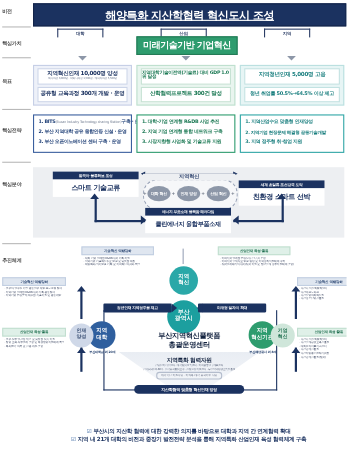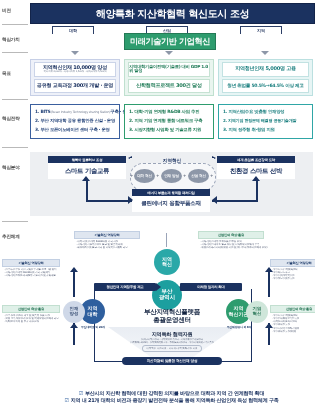--- a/index.html
+++ b/index.html
@@ -20,21 +20,21 @@
   }
   .rail-rule{position:absolute;left:2px;width:26px;height:1px;background:#b9b9b9;}
 
   
   .vision{
     position:absolute;left:30px;top:3px;width:283px;height:19px;
     background:#1b3260;border:1px solid #13244a;
     display:flex;align-items:center;justify-content:center;
   }
   .vision span{
-    color:#ffffff;font-size:10px;font-weight:700;letter-spacing:-0.4px;
+    color:#ffffff;font-size:10px;font-weight:700;letter-spacing:-0.4px;text-decoration:underline;
   }
 
   
   .tag{
     position:absolute;top:26px;height:7px;
     border-top:1px solid #2c3e66;border-left:1px solid #2c3e66;border-right:1px solid #2c3e66;
     display:flex;align-items:center;justify-content:center;
     font-size:4px;font-weight:700;color:#2c3e66;background:#fff;
     transform:skewX(0deg);
   }
@@ -98,21 +98,21 @@
   .ff-box{
     position:absolute;width:78px;height:23px;background:#fff;
     display:flex;flex-direction:column;align-items:center;justify-content:flex-start;
   }
   .ff-cap{
     width:100%;height:7px;background:#1b3260;color:#fff;font-size:3.4px;font-weight:700;
     display:flex;align-items:center;justify-content:center;letter-spacing:-0.2px;
   }
   .ff-name{flex:1;display:flex;align-items:center;justify-content:center;font-size:6.4px;font-weight:700;color:#1b3260;letter-spacing:-0.35px;}
   .ff-left{left:18px;top:4px;}
-  .ff-right{left:187px;top:4px;}
+  .ff-right{left:187px;top:12px;}
   .ff-bot{left:102px;top:37px;}
 
   .hub{
     position:absolute;left:100px;top:11px;width:84px;height:26px;
     border:1px dashed #9aa4b8;border-radius:13px;background:#f6f7f9;
   }
   .hub-title{position:absolute;left:100px;top:6px;width:84px;text-align:center;font-size:4.6px;font-weight:700;color:#1b3260;background:#edeff2;}
   .circ{
     position:absolute;top:17px;width:21px;height:14px;border-radius:50%;
     background:#8d97a8;color:#fff;font-size:3.6px;font-weight:700;
@@ -122,21 +122,21 @@
   .plus{position:absolute;top:21px;font-size:4px;color:#6d7686;font-weight:700;}
 
   .dbl-arrow{position:absolute;left:98px;top:4px;width:88px;height:5px;}
   .dbl-arrow .bar{position:absolute;left:4px;top:2px;width:80px;height:1.4px;background:#1b3260;}
   .dbl-arrow .lh{position:absolute;left:0;top:0;width:0;height:0;border-top:2.5px solid transparent;border-bottom:2.5px solid transparent;border-right:4px solid #1b3260;}
   .dbl-arrow .rh{position:absolute;right:0;top:0;width:0;height:0;border-top:2.5px solid transparent;border-bottom:2.5px solid transparent;border-left:4px solid #1b3260;}
 
   .lnk{position:absolute;background:#1b3260;}
 
   
-  .sys{position:absolute;left:30px;top:231px;width:283px;height:140px;text-decoration:underline;}
+  .sys{position:absolute;left:30px;top:224px;width:283px;height:140px;text-decoration:underline;}
   .mini{
     position:absolute;width:66px;
   }
   .mini-cap{
     height:6px;background:#dfe6f0;color:#24406e;font-size:3.2px;font-weight:700;
     display:flex;align-items:center;justify-content:center;letter-spacing:-0.2px;
     border:1px solid #c2cfe2;
   }
   .mini-cap.green{background:#dff0e8;color:#1d6e4e;border-color:#c2dfd0;}
   .mini ul{margin:1px 0 0 0;padding:0 0 0 2px;}

